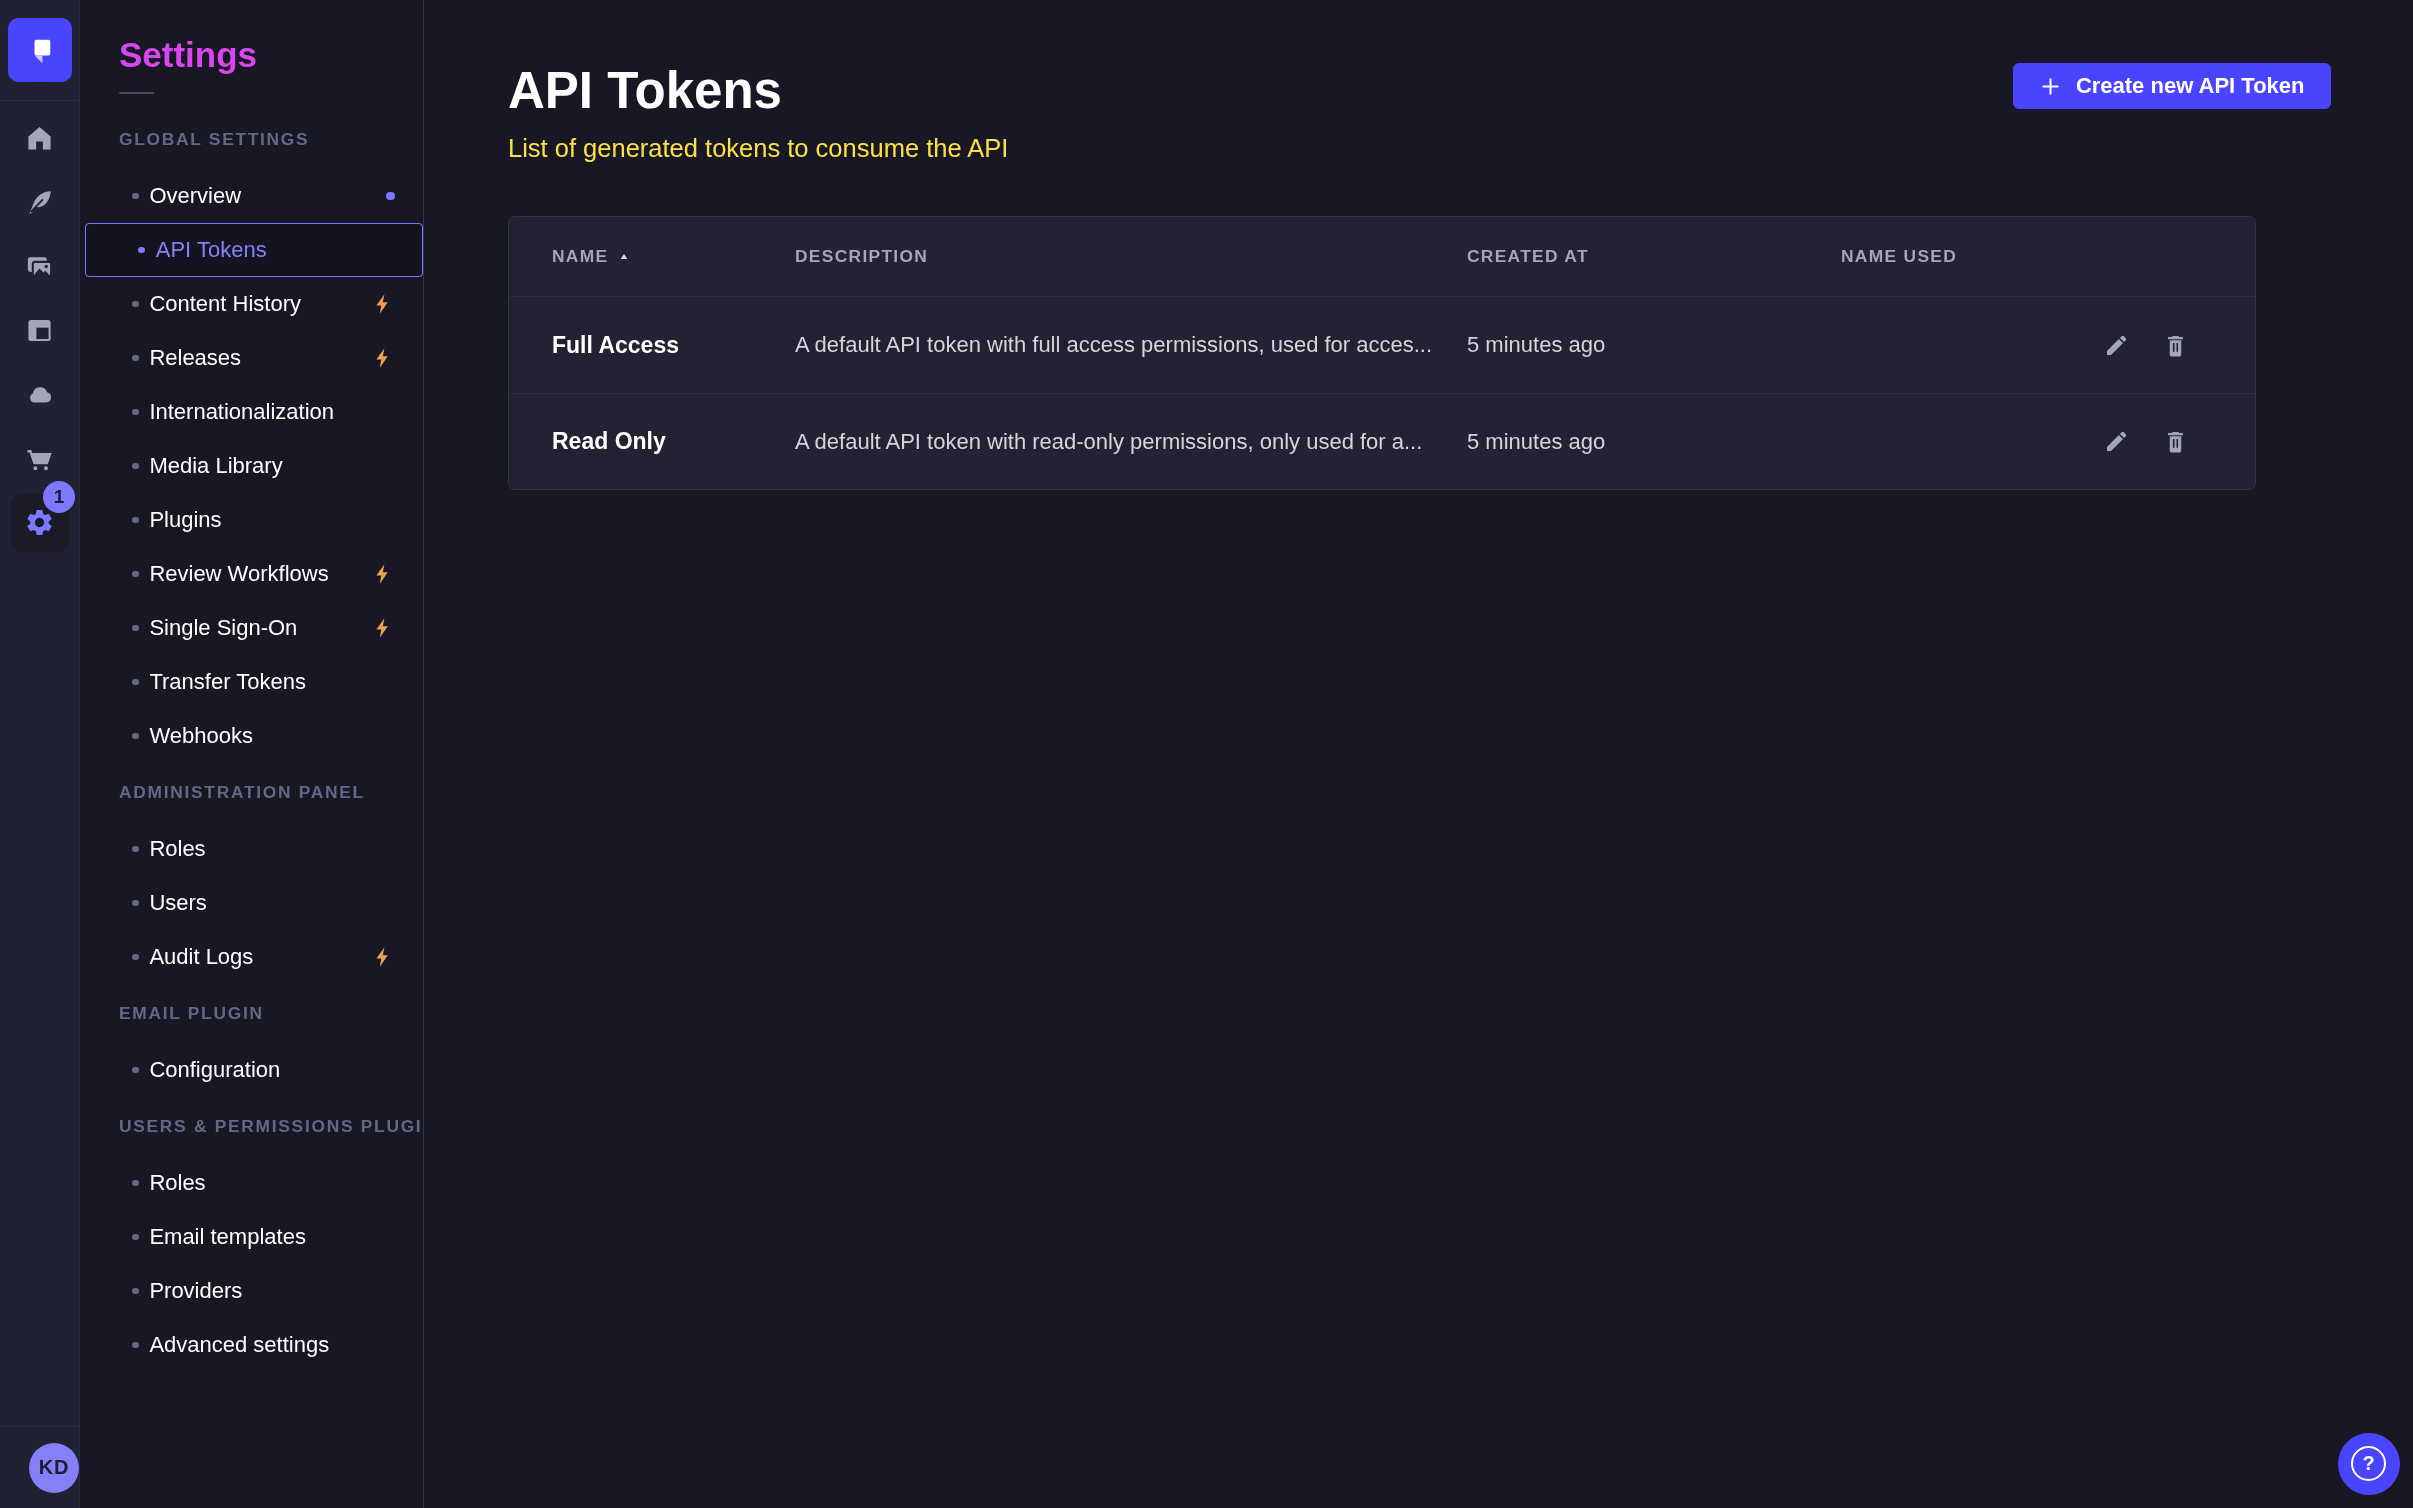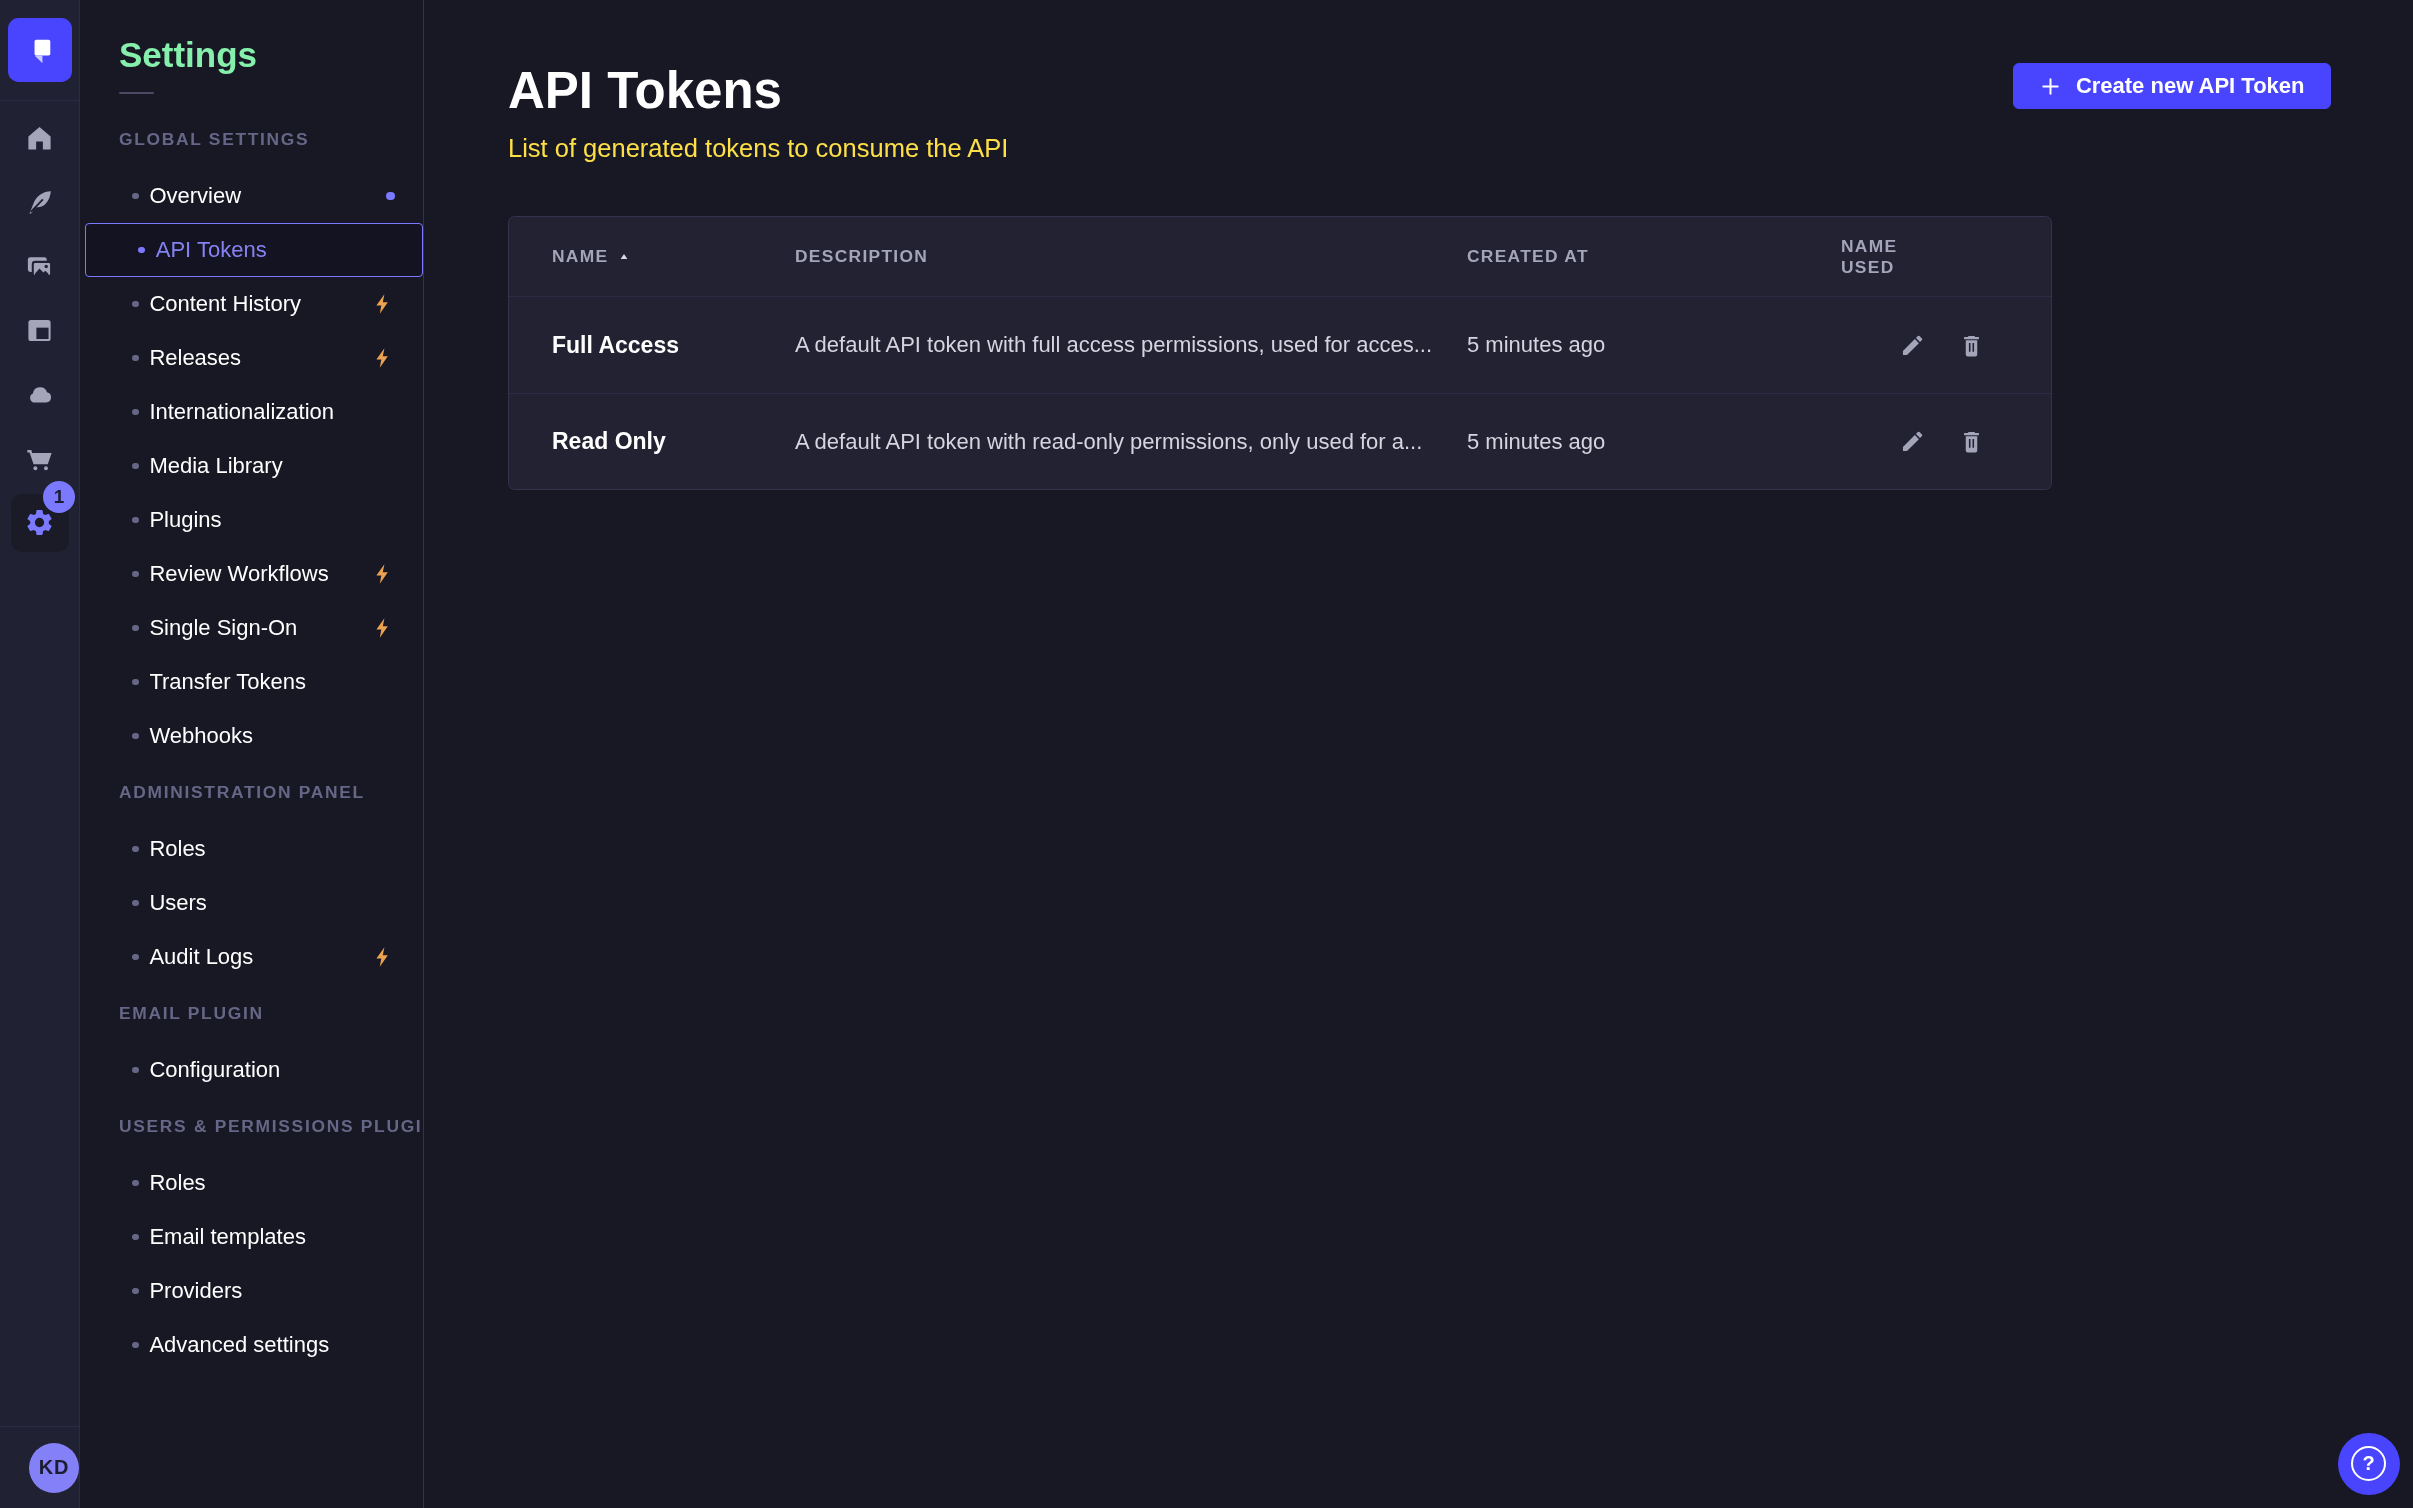--- a/index.html
+++ b/index.html
@@ -34,21 +34,21 @@
     display:flex; align-items:center; justify-content:center; }
   .rail-bottom { margin-top:auto; width:100%; height:82px; border-top:0.7px solid #2b2b42;
     display:flex; align-items:center; justify-content:flex-end; }
   .avatar { width:50px; height:50px; border-radius:50%; background:#8481f8; color:#1d1d31;
     font-size:20px; font-weight:700; display:flex; align-items:center; justify-content:center;
     cursor:pointer; letter-spacing:0.7px; }
 
   
   .subnav { width:344px; height:100%; background:#181825; border-right:0.7px solid #32324d;
     flex-shrink:0; overflow:hidden; }
-  .subnav-title { font-size:35px; font-weight:700; color:#86efac; margin:34px 0 0 39px; line-height:42px; }
+  .subnav-title { font-size:35px; font-weight:700; color:#d946ef; margin:34px 0 0 39px; line-height:42px; }
   .subnav-divider { width:35px; height:2px; background:#4a4a62; margin:16px 0 0 39px; border-radius:1.3px; }
   .entries { margin-top:16px; display:flex; flex-direction:column; }
   .entry { display:flex; align-items:center; }
   .entry[data-type="section"] { height:59px; padding:0 28px 0 39px;
     font-size:17.4px; font-weight:600; letter-spacing:1.7px; color:#666687; }
   .entry[data-type="item"] { height:54px; padding:0 28px 0 52px; font-size:22px; color:#ffffff;
     cursor:pointer;justify-content:flex-end; }
   .bullet { width:6.7px; height:6.7px; border-radius:50%; background:#666687; margin-right:10.7px; flex-shrink:0; }
   .entry-label { white-space:nowrap; }
   .entry .flex-spacer { flex:1; }
@@ -63,21 +63,21 @@
   .main { position:relative; flex:1; height:100%; background:#181825; padding:59px 82px 0 84px; }
   .page-title { font-size:51px; font-weight:700; line-height:64px; color:#fff; }
   .page-subtitle { font-size:25.5px; color:#fde047; margin-top:9.4px; line-height:32px; }
   .create-btn { position:absolute; top:63px; right:82px; height:46px; padding:0 25.5px;
     background:#4945ff; border:0.7px solid #4945ff; border-radius:6px; color:#fff;
     font-family:inherit; font-size:22px; font-weight:600;
     display:flex; align-items:center; gap:13.4px; cursor:pointer; }
   .create-btn svg { width:23px; height:23px; }
 
   .card { margin-top:52px; background:#222233; border:0.7px solid #32324d; border-radius:6.7px;
-    width:1544px; }
+    width:1748px; }
   .thead, .tr { display:grid; grid-template-columns:243px 672px 374px 1fr 156px;
     align-items:center; padding:0 32px 0 43px; }
   .thead { height:80px; border-bottom:0.7px solid #2c2c44; }
   .th { font-size:17.4px; font-weight:600; letter-spacing:1.3px; color:#a5a5ba;
     display:flex; align-items:center; gap:8px; }
   .th .sort svg { width:16px; height:16px; fill:#d9d9e3; display:block; }
   .tr { height:96px; cursor:pointer; }
   .tr + .tr { border-top:0.7px solid #2c2c44; }
   .td { font-size:22px; color:#d5d5e0; white-space:nowrap; overflow:hidden; }
   .td.name { font-size:23px; font-weight:700; color:#fff; }

